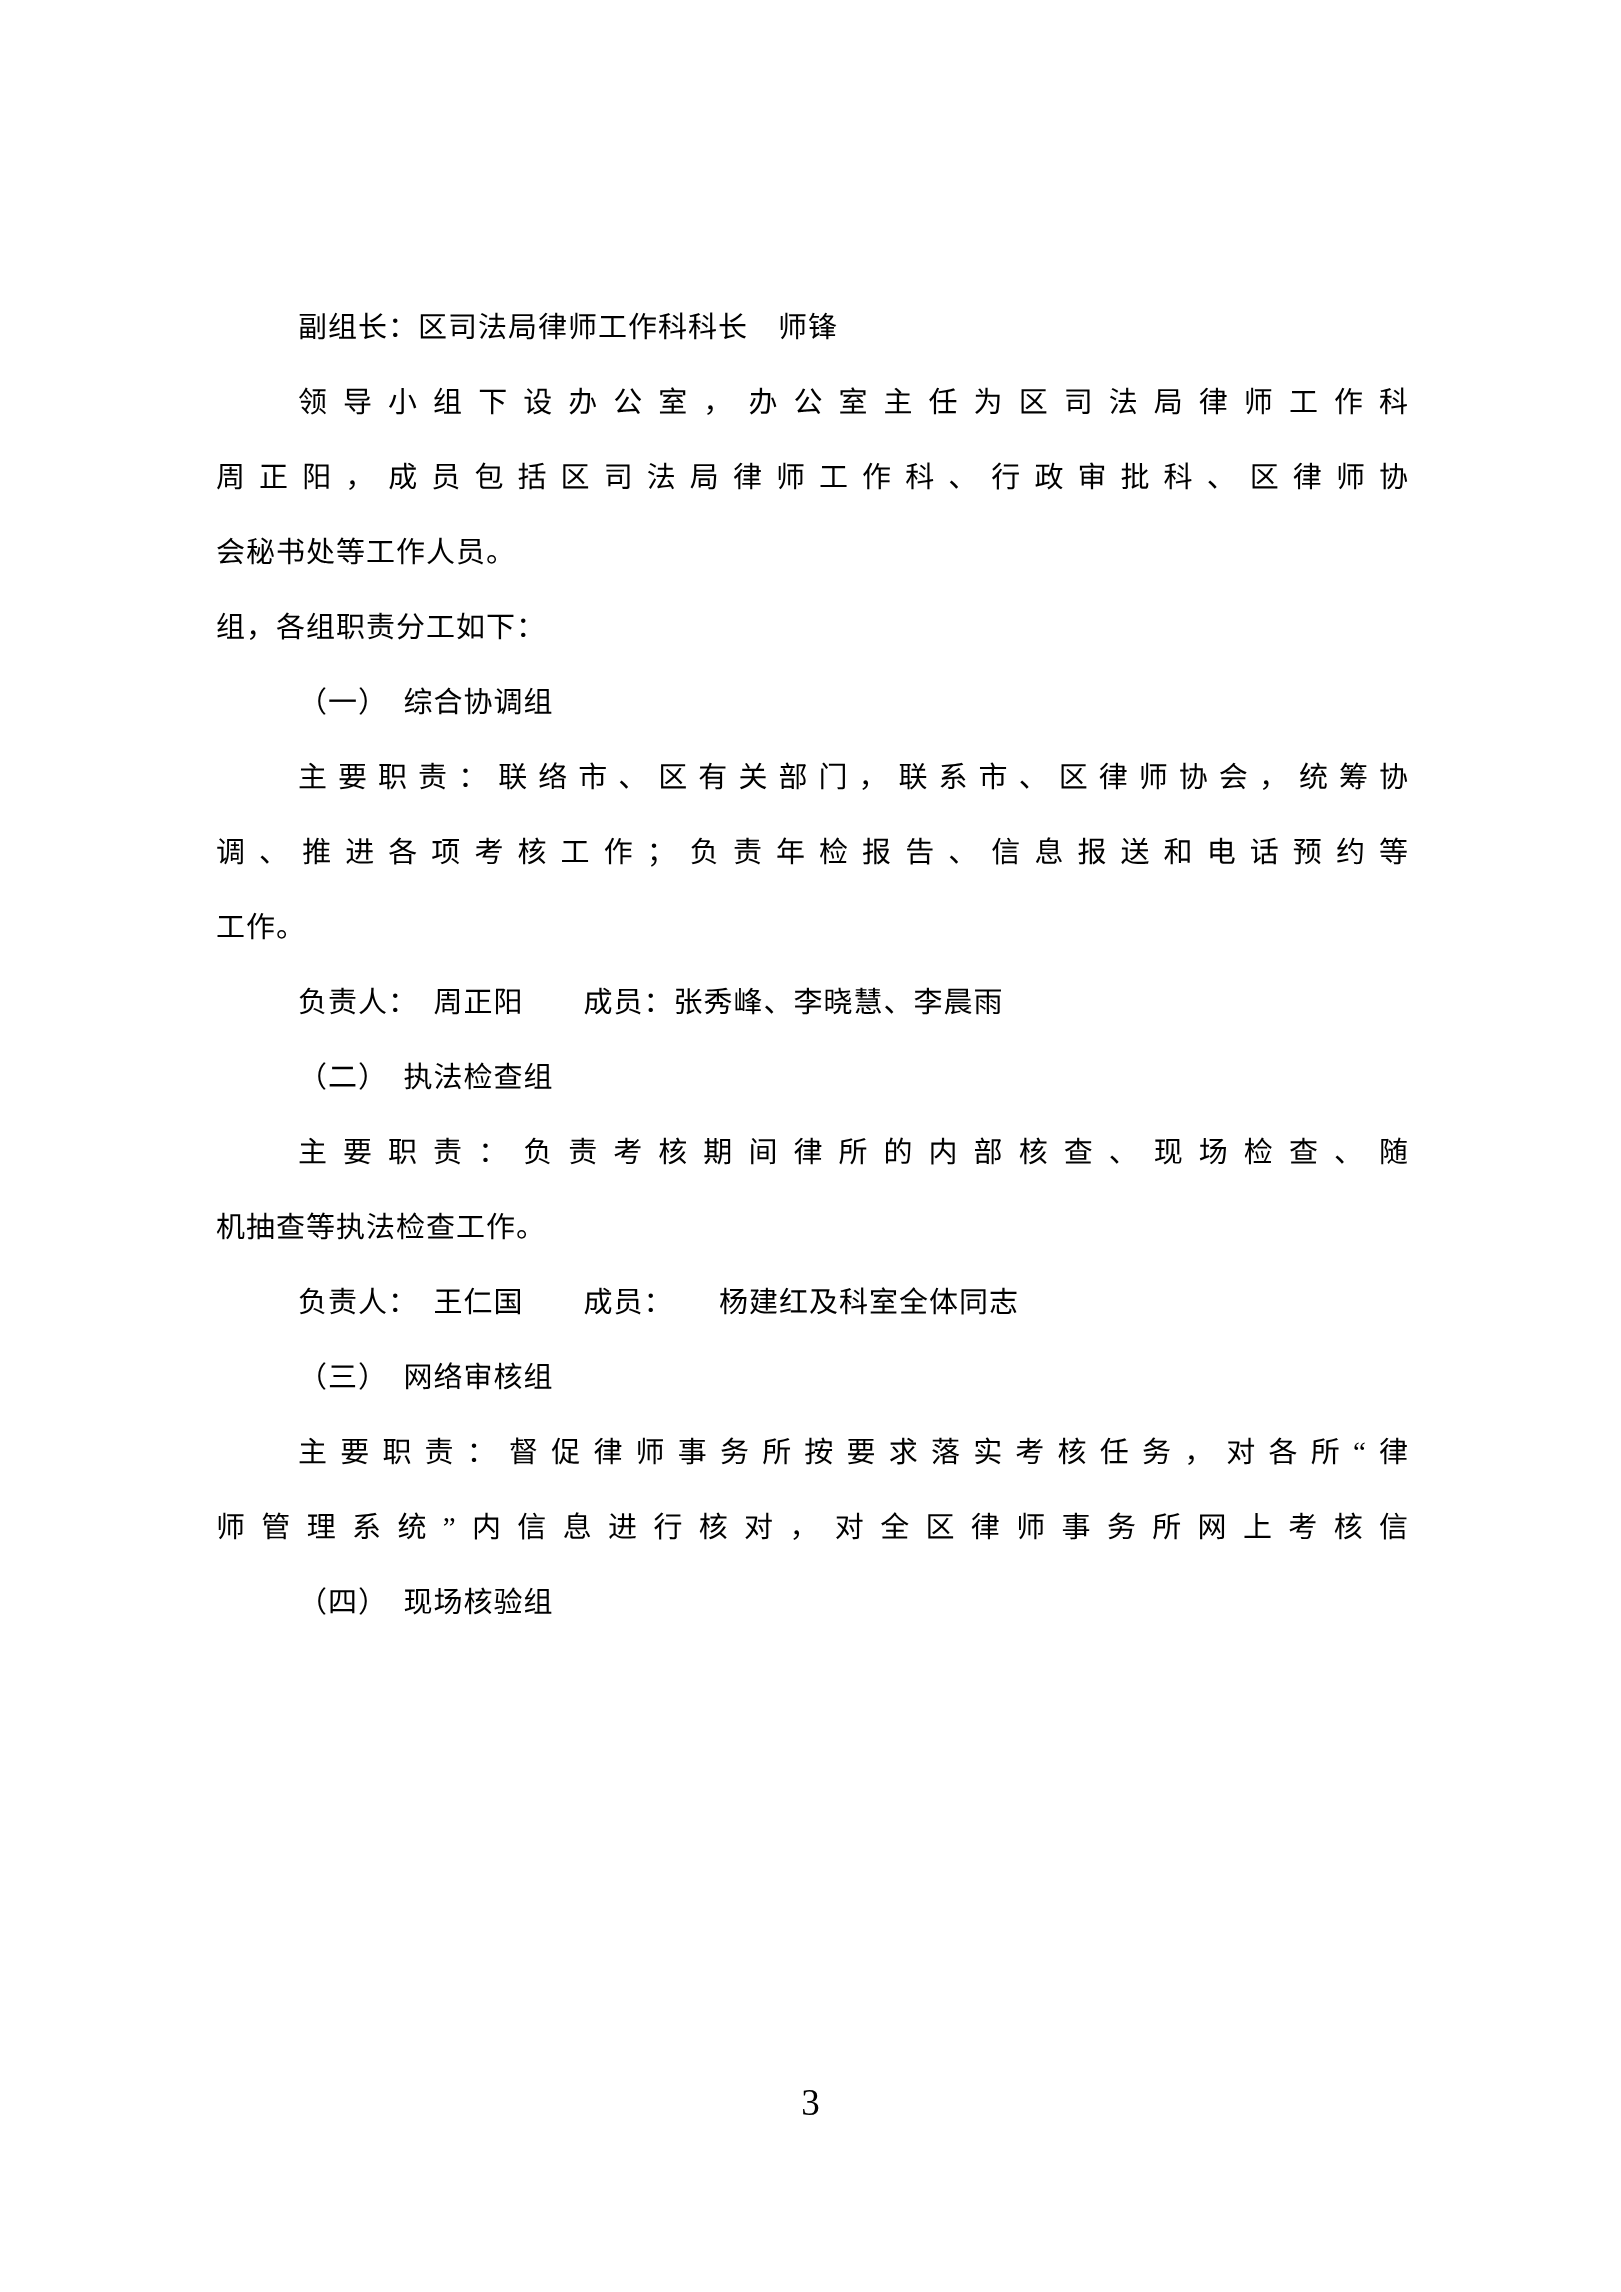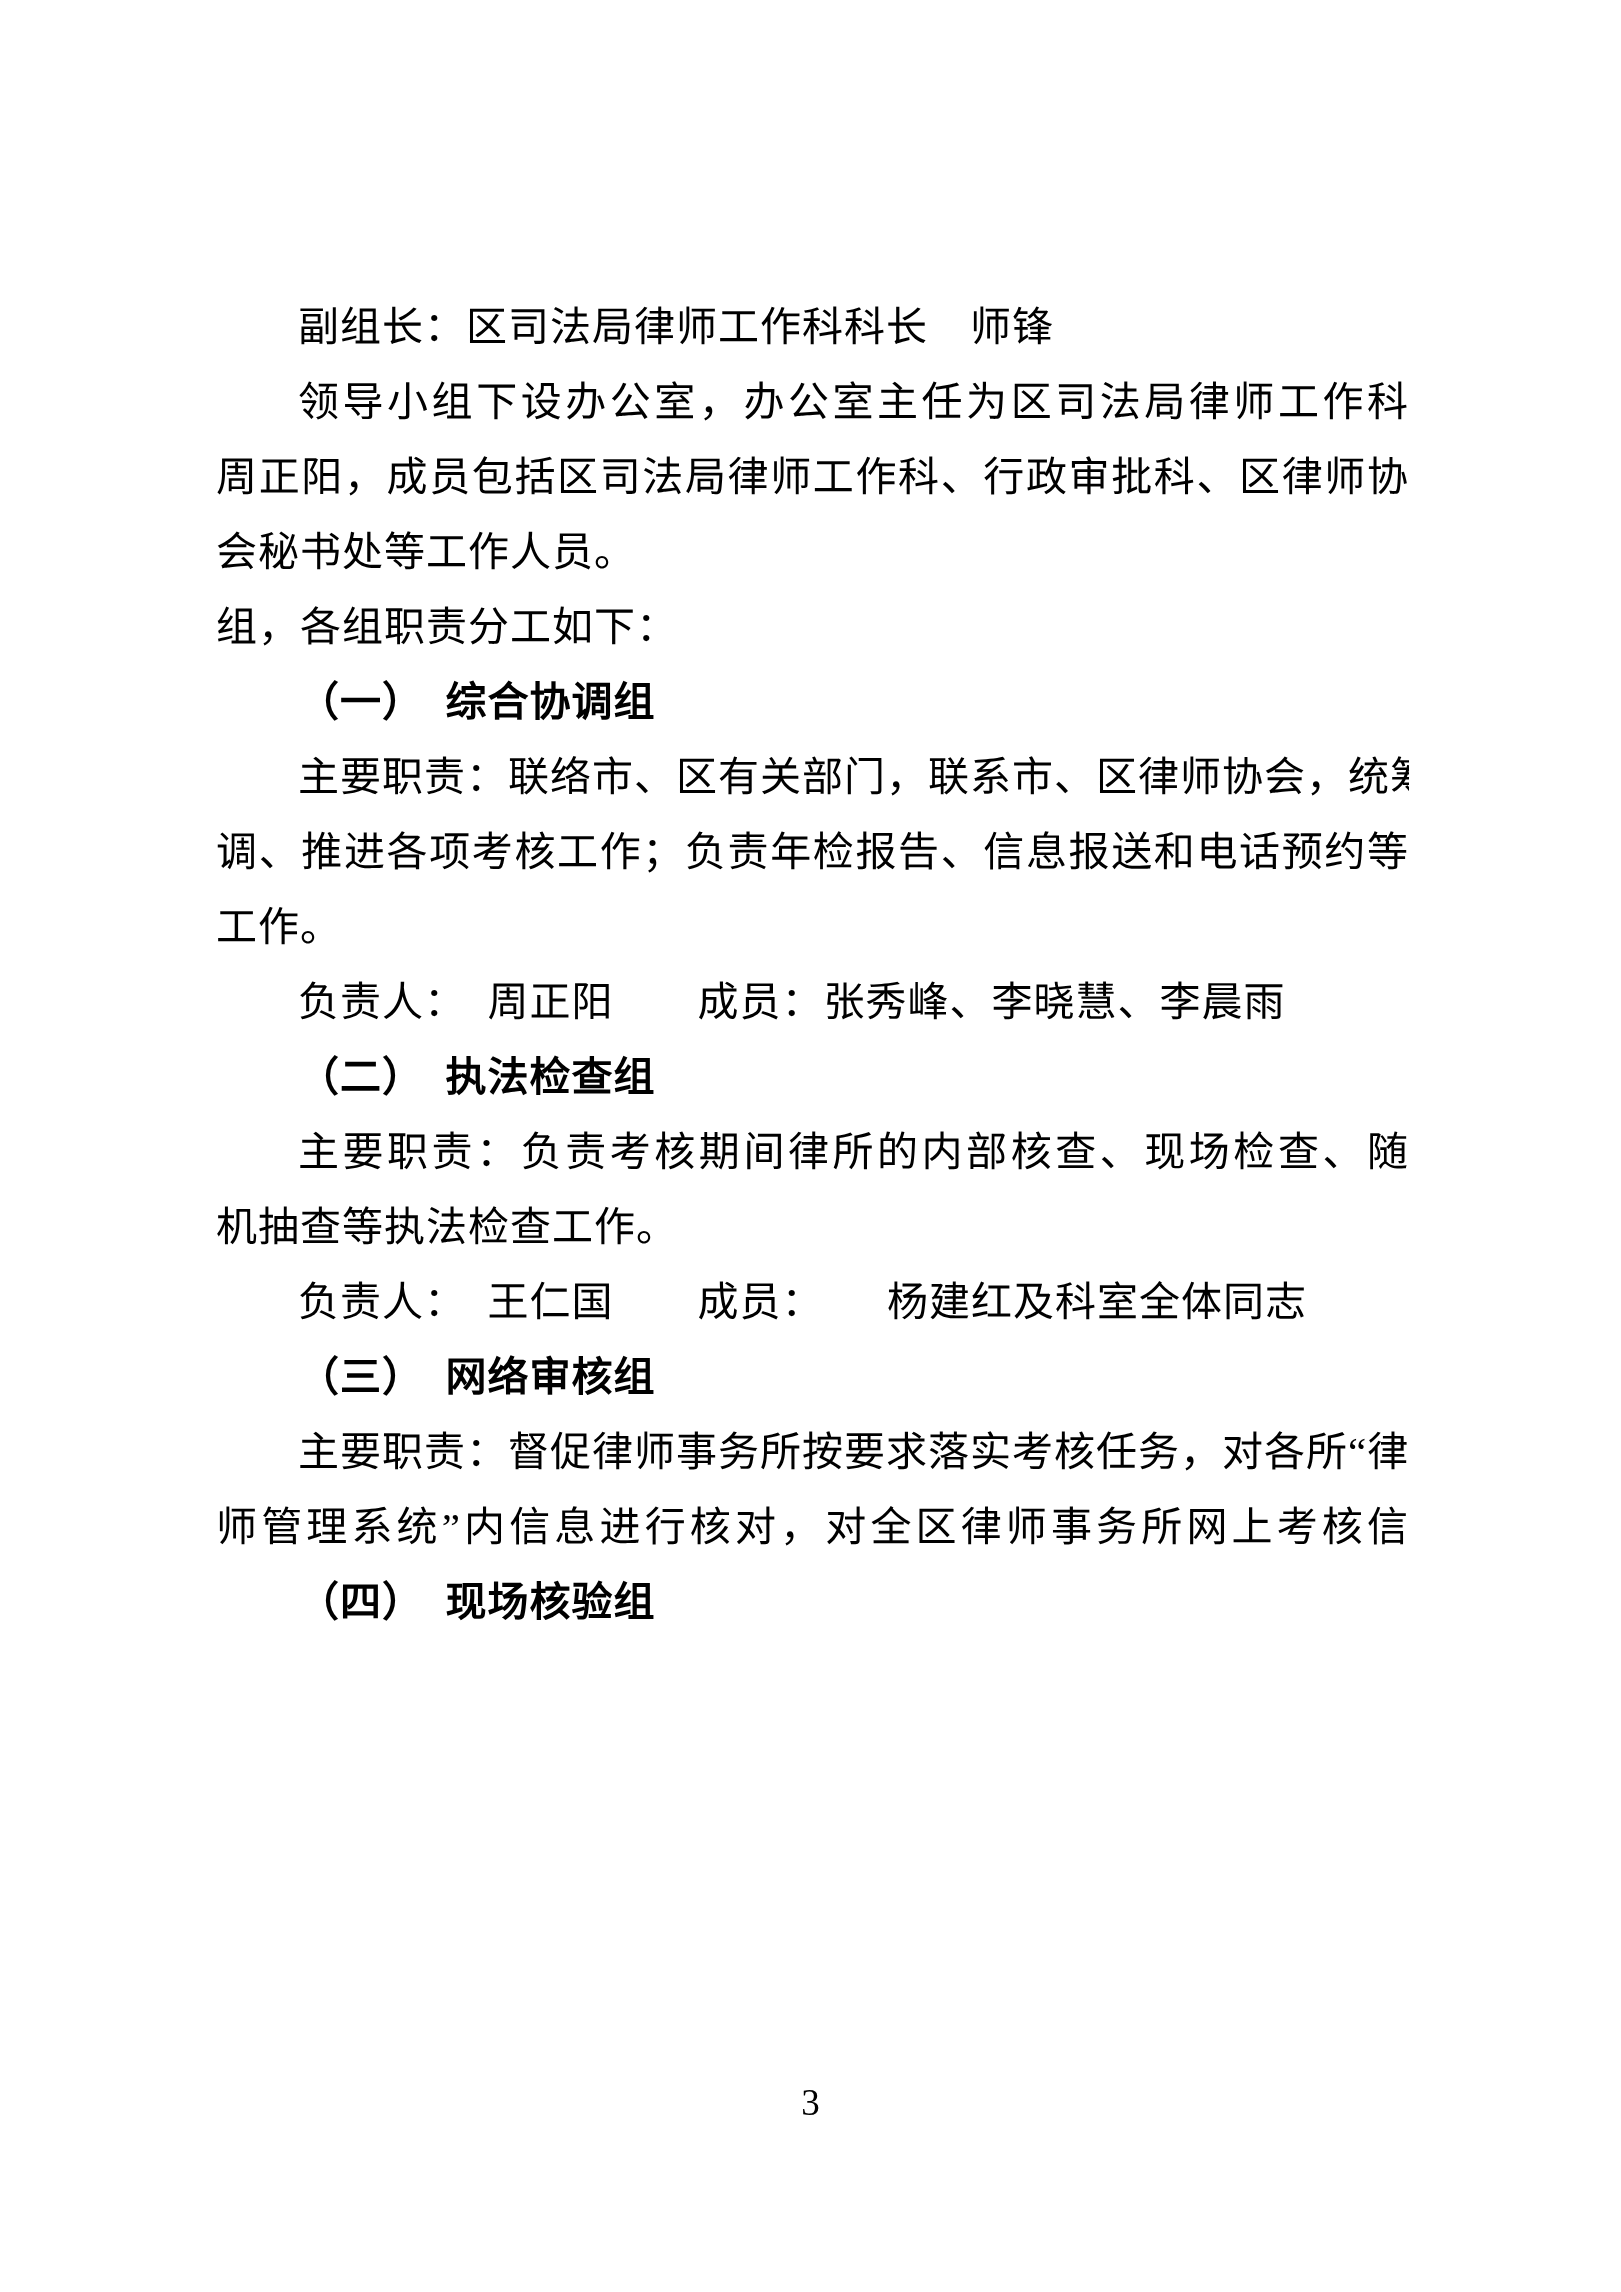--- a/index.html
+++ b/index.html
@@ -15,34 +15,34 @@
   .content {
     position: absolute;
     left: 216px;
     top: 290px;
     width: 1193px;
   }
   .para { margin: 0; padding: 0; }
   .line {
     height: 75px;
     line-height: 75px;
-    font-size: 41px;
+    font-size: 29px;
     white-space: nowrap;
     overflow: hidden;
     letter-spacing: 1px;
   }
   .line.indent { padding-left: 82px; }
   .line.fill {
     text-align: justify;
     text-align-last: justify;
     text-justify: inter-character;
   }
   .para.heading .line {
     font-family: "Liberation Sans", sans-serif;
-    font-weight: 700;
+    font-weight: 400;
   }
   .footer {
     position: absolute;
     left: 0;
     top: 2080px;
     width: 100%;
     text-align: center;
   }
   .pagenum {
     font-family: "Liberation Serif", serif;

